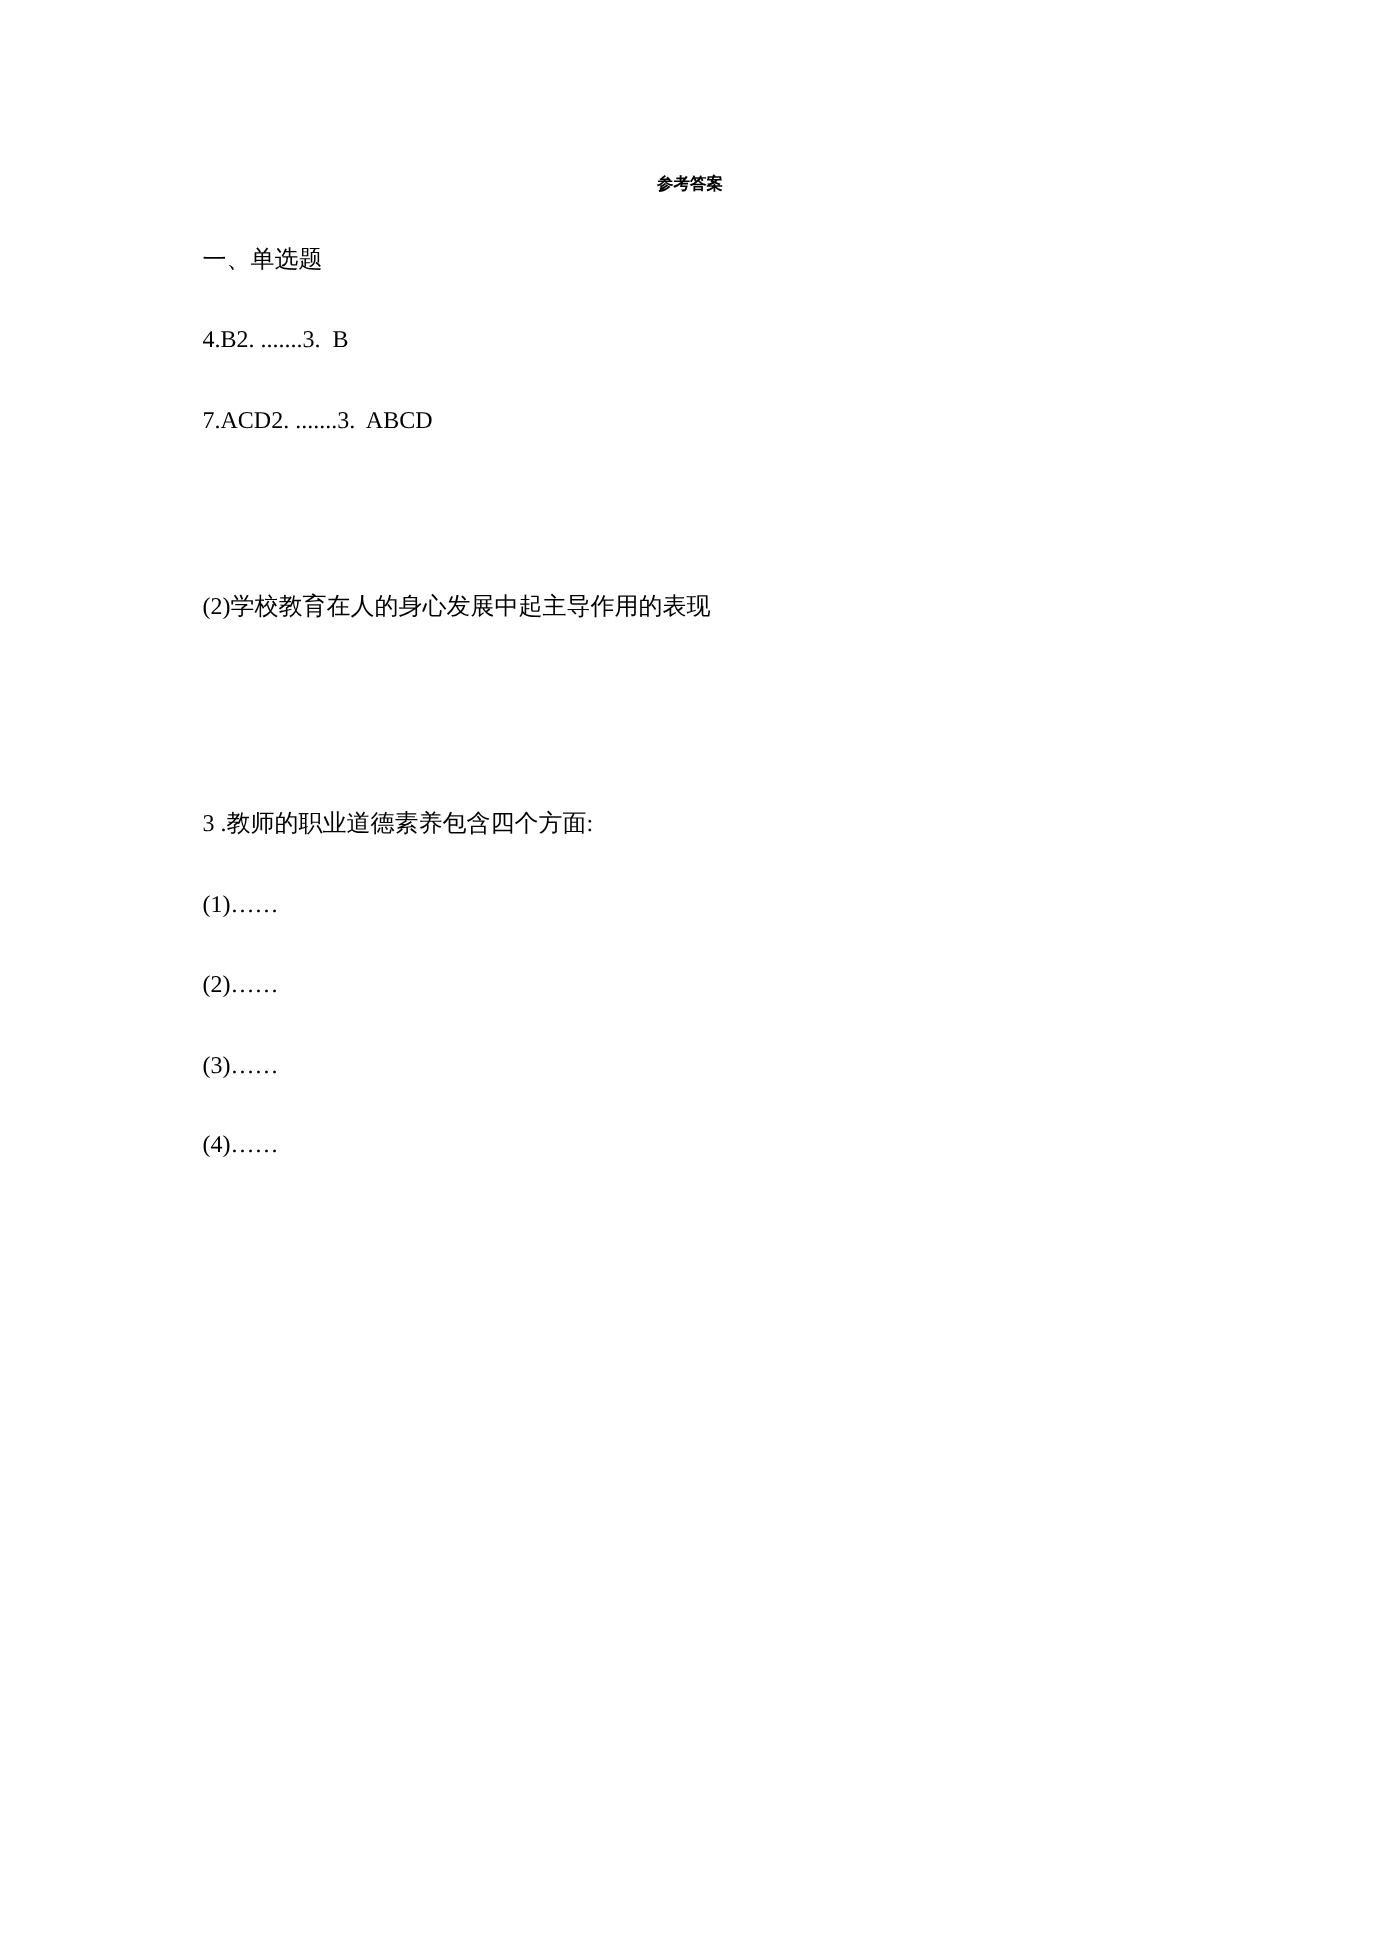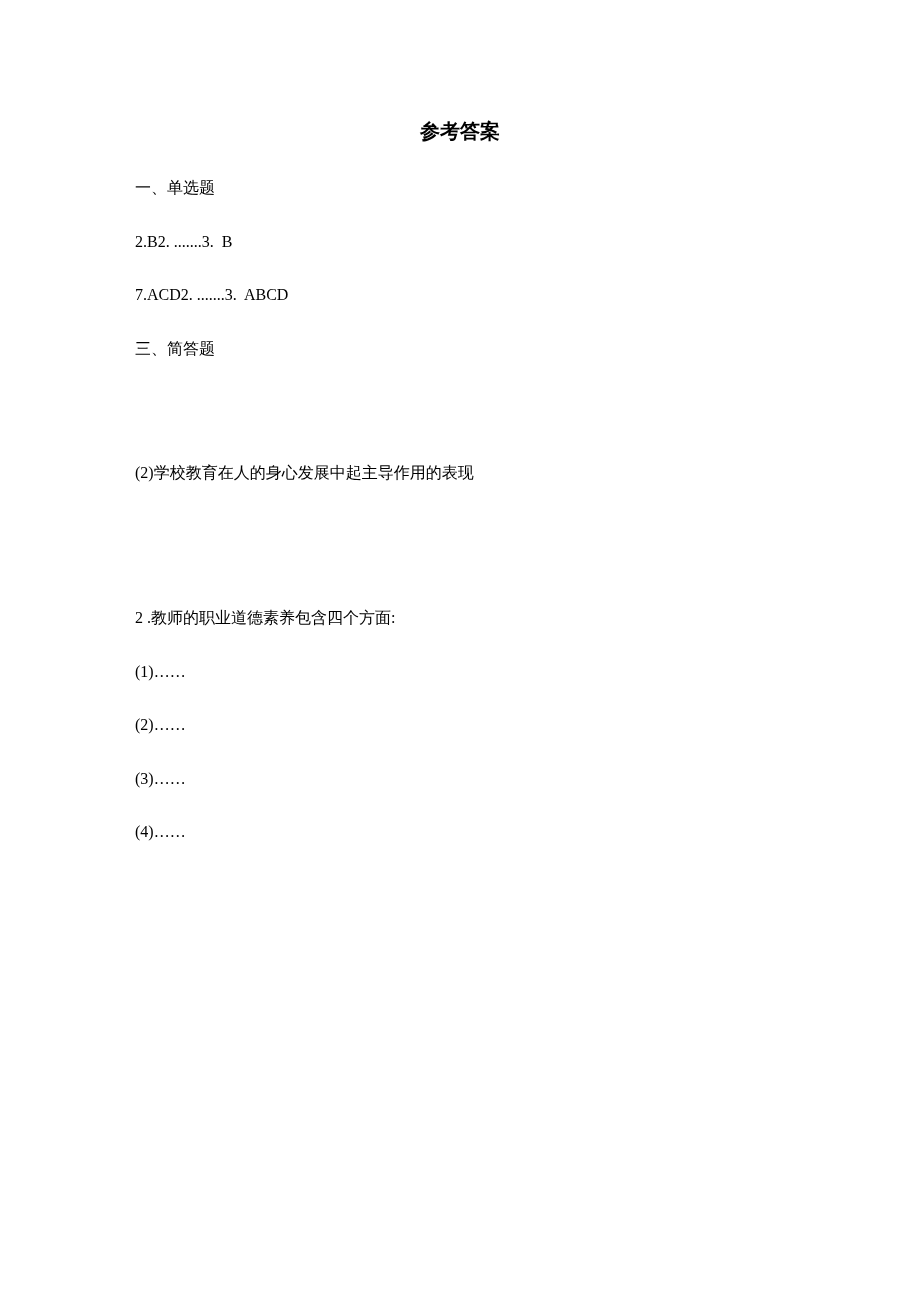--- a/index.html
+++ b/index.html
@@ -15,21 +15,21 @@
       font-size: 16px;
       line-height: 1.6;
       color: #000000;
     }
     .page {
       padding: 115px 135px 0 135px;
     }
     .title {
       text-align: center;
       font-weight: bold;
-      font-size: 20px;
+      font-size: 11px;
       margin-bottom: 5px;
     }
     .line {
       margin-bottom: 1px;
       white-space: pre;
       margin-top: 28px;
     }
     .spacer-lg {
       height: 70px;
     }
@@ -37,30 +37,29 @@
       height: 90px;
     }
   </style>
 </head>
 <body>
 
 <div class="page">
   <div class="title">参考答案</div>
 
   <div class="line">一、单选题</div>
-  <div class="line">2.B2. .......3.  B</div>
+  <div class="line">4.B2. .......3.  B</div>
 
   <div class="line">7.ACD2. .......3.  ABCD</div>
 
-  <div class="line">三、简答题</div>
 
   <div class="spacer-lg"></div>
 
   <div class="line">(2)学校教育在人的身心发展中起主导作用的表现</div>
 
   <div class="spacer-xl"></div>
 
-  <div class="line">2 .教师的职业道德素养包含四个方面:</div>
+  <div class="line">3 .教师的职业道德素养包含四个方面:</div>
   <div class="line">(1)……</div>
   <div class="line">(2)……</div>
   <div class="line">(3)……</div>
   <div class="line">(4)……</div>
 </div>
 
 </body></html>

